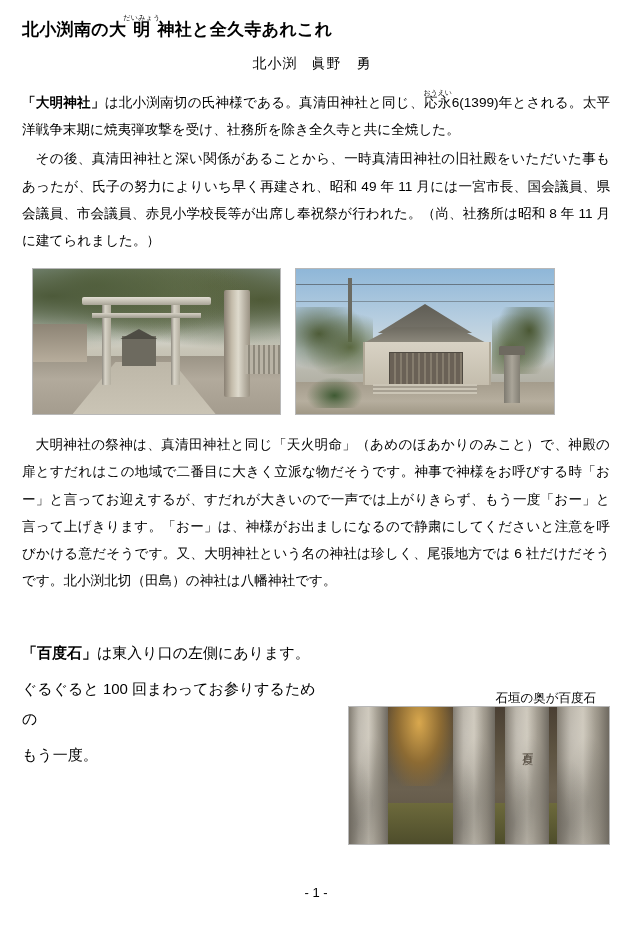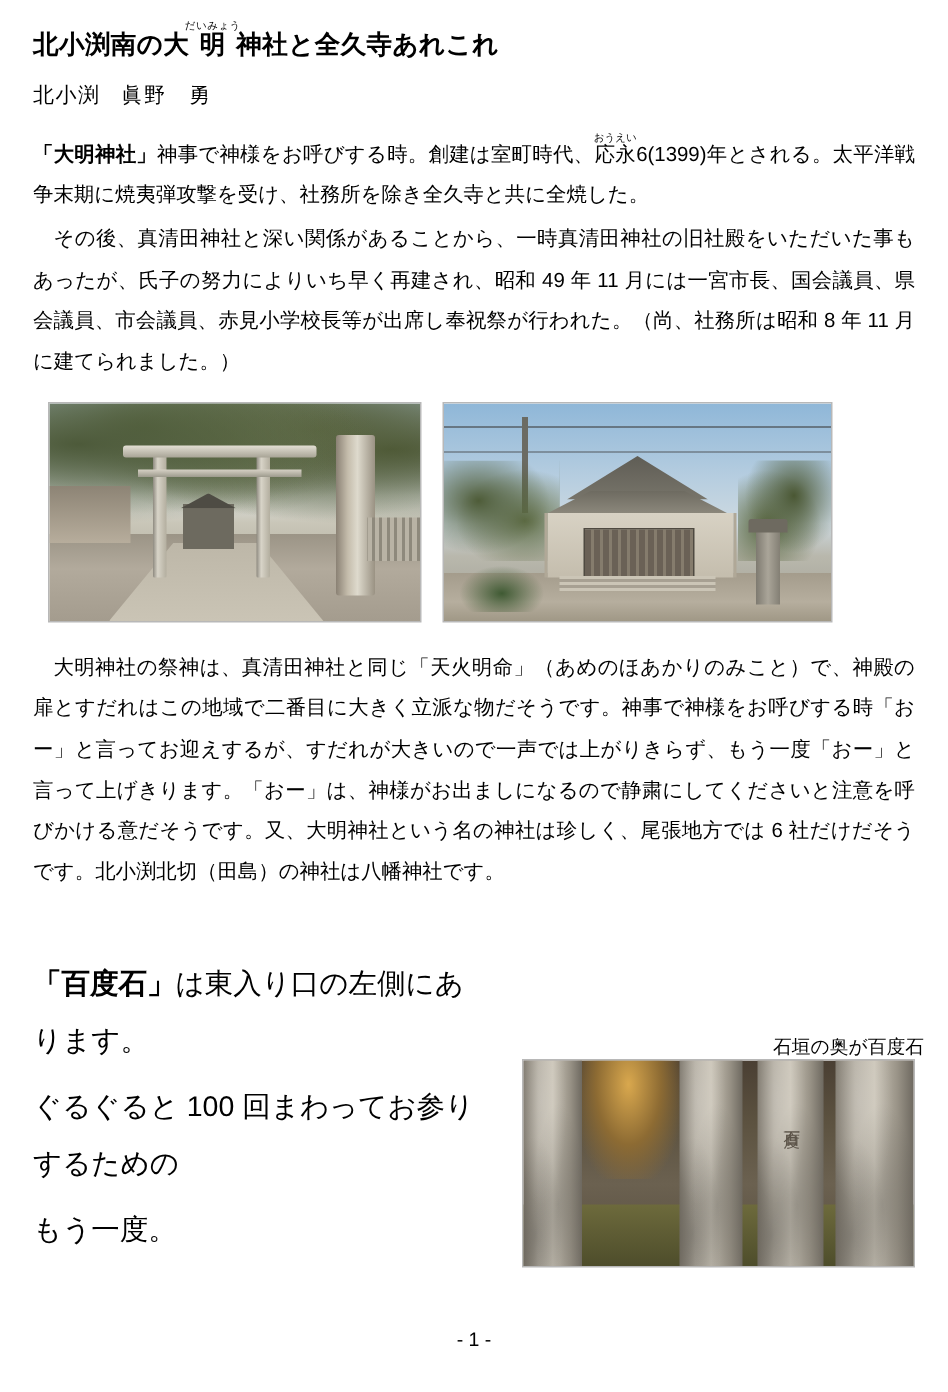--- a/index.html
+++ b/index.html
@@ -23,21 +23,21 @@
     padding: 14px 22px 0 22px;
   }
   .doc-title {
     font-size: 17px;
     font-weight: bold;
     letter-spacing: 0.3px;
     margin: 0 0 14px 0;
     line-height: 1.3;
   }
   .byline {
-    text-align: left;
+    text-align: center;
     font-size: 14px;
     margin: 0 8px 16px 0;
     letter-spacing: 1px;
   }
   .byline .gap {
     display: inline-block;
     width: 14px;
   }
   p.body {
     font-size: 13.6px;
@@ -326,28 +326,28 @@
     transform: translateX(-50%);
     font-size: 11px;
     color: #5c5449;
     line-height: 1.05;
     text-align: center;
     font-family: "DejaVu Serif", serif;
     writing-mode: vertical-rl;
   }
   .caption {
     position: absolute;
-    right: 16px;
+    right: 36px;
     top: 690px;
     font-size: 12.5px;
     color: #000;
   }
   .left-col {
     width: 300px;
-    font-size: 19px;
+    font-size: 15px;
     line-height: 2.0;
     margin-top: 44px;
   }
   .left-col p {
     margin: 0 0 6px 0;
   }
   .page-number {
     position: absolute;
     left: 0; right: 0;
     bottom: 28px;
@@ -362,21 +362,21 @@
 
   <h1 class="doc-title">
     <span>北小渕南の大</span><ruby>明<rt>だいみょう</rt></ruby><span>神社と全久寺あれこれ</span>
   </h1>
 
   <div class="byline">
     <span>北小渕</span><span class="gap"></span><span>眞野　勇</span>
   </div>
 
   <p class="body">
-    <span class="bold">「大明神社」</span><span>神事で神様をお呼びする時。創建は室町時代、</span><ruby><span>応永</span><rt>おうえい</rt></ruby><span>6(1399)年とされる。太平洋戦争末期に焼夷弾攻撃を受け、社務所を除き全久寺と共に全焼した。</span>
+    <span class="bold">「大明神社」</span><span>は北小渕南切の氏神様である。真清田神社と同じ、</span><ruby><span>応永</span><rt>おうえい</rt></ruby><span>6(1399)年とされる。太平洋戦争末期に焼夷弾攻撃を受け、社務所を除き全久寺と共に全焼した。</span>
   </p>
 
   <p class="body indent">その後、真清田神社と深い関係があることから、一時真清田神社の旧社殿をいただいた事もあったが、氏子の努力によりいち早く再建され、昭和 49 年 11 月には一宮市長、国会議員、県会議員、市会議員、赤見小学校長等が出席し奉祝祭が行われた。（尚、社務所は昭和 8 年 11 月に建てられました。）</p>
 
   <div class="photo-row">
     <div class="photo photo-torii">
       <div class="torii-sky"></div>
       <div class="torii-trees"></div>
       <div class="torii-ground"></div>
       <div class="torii-path"></div>

